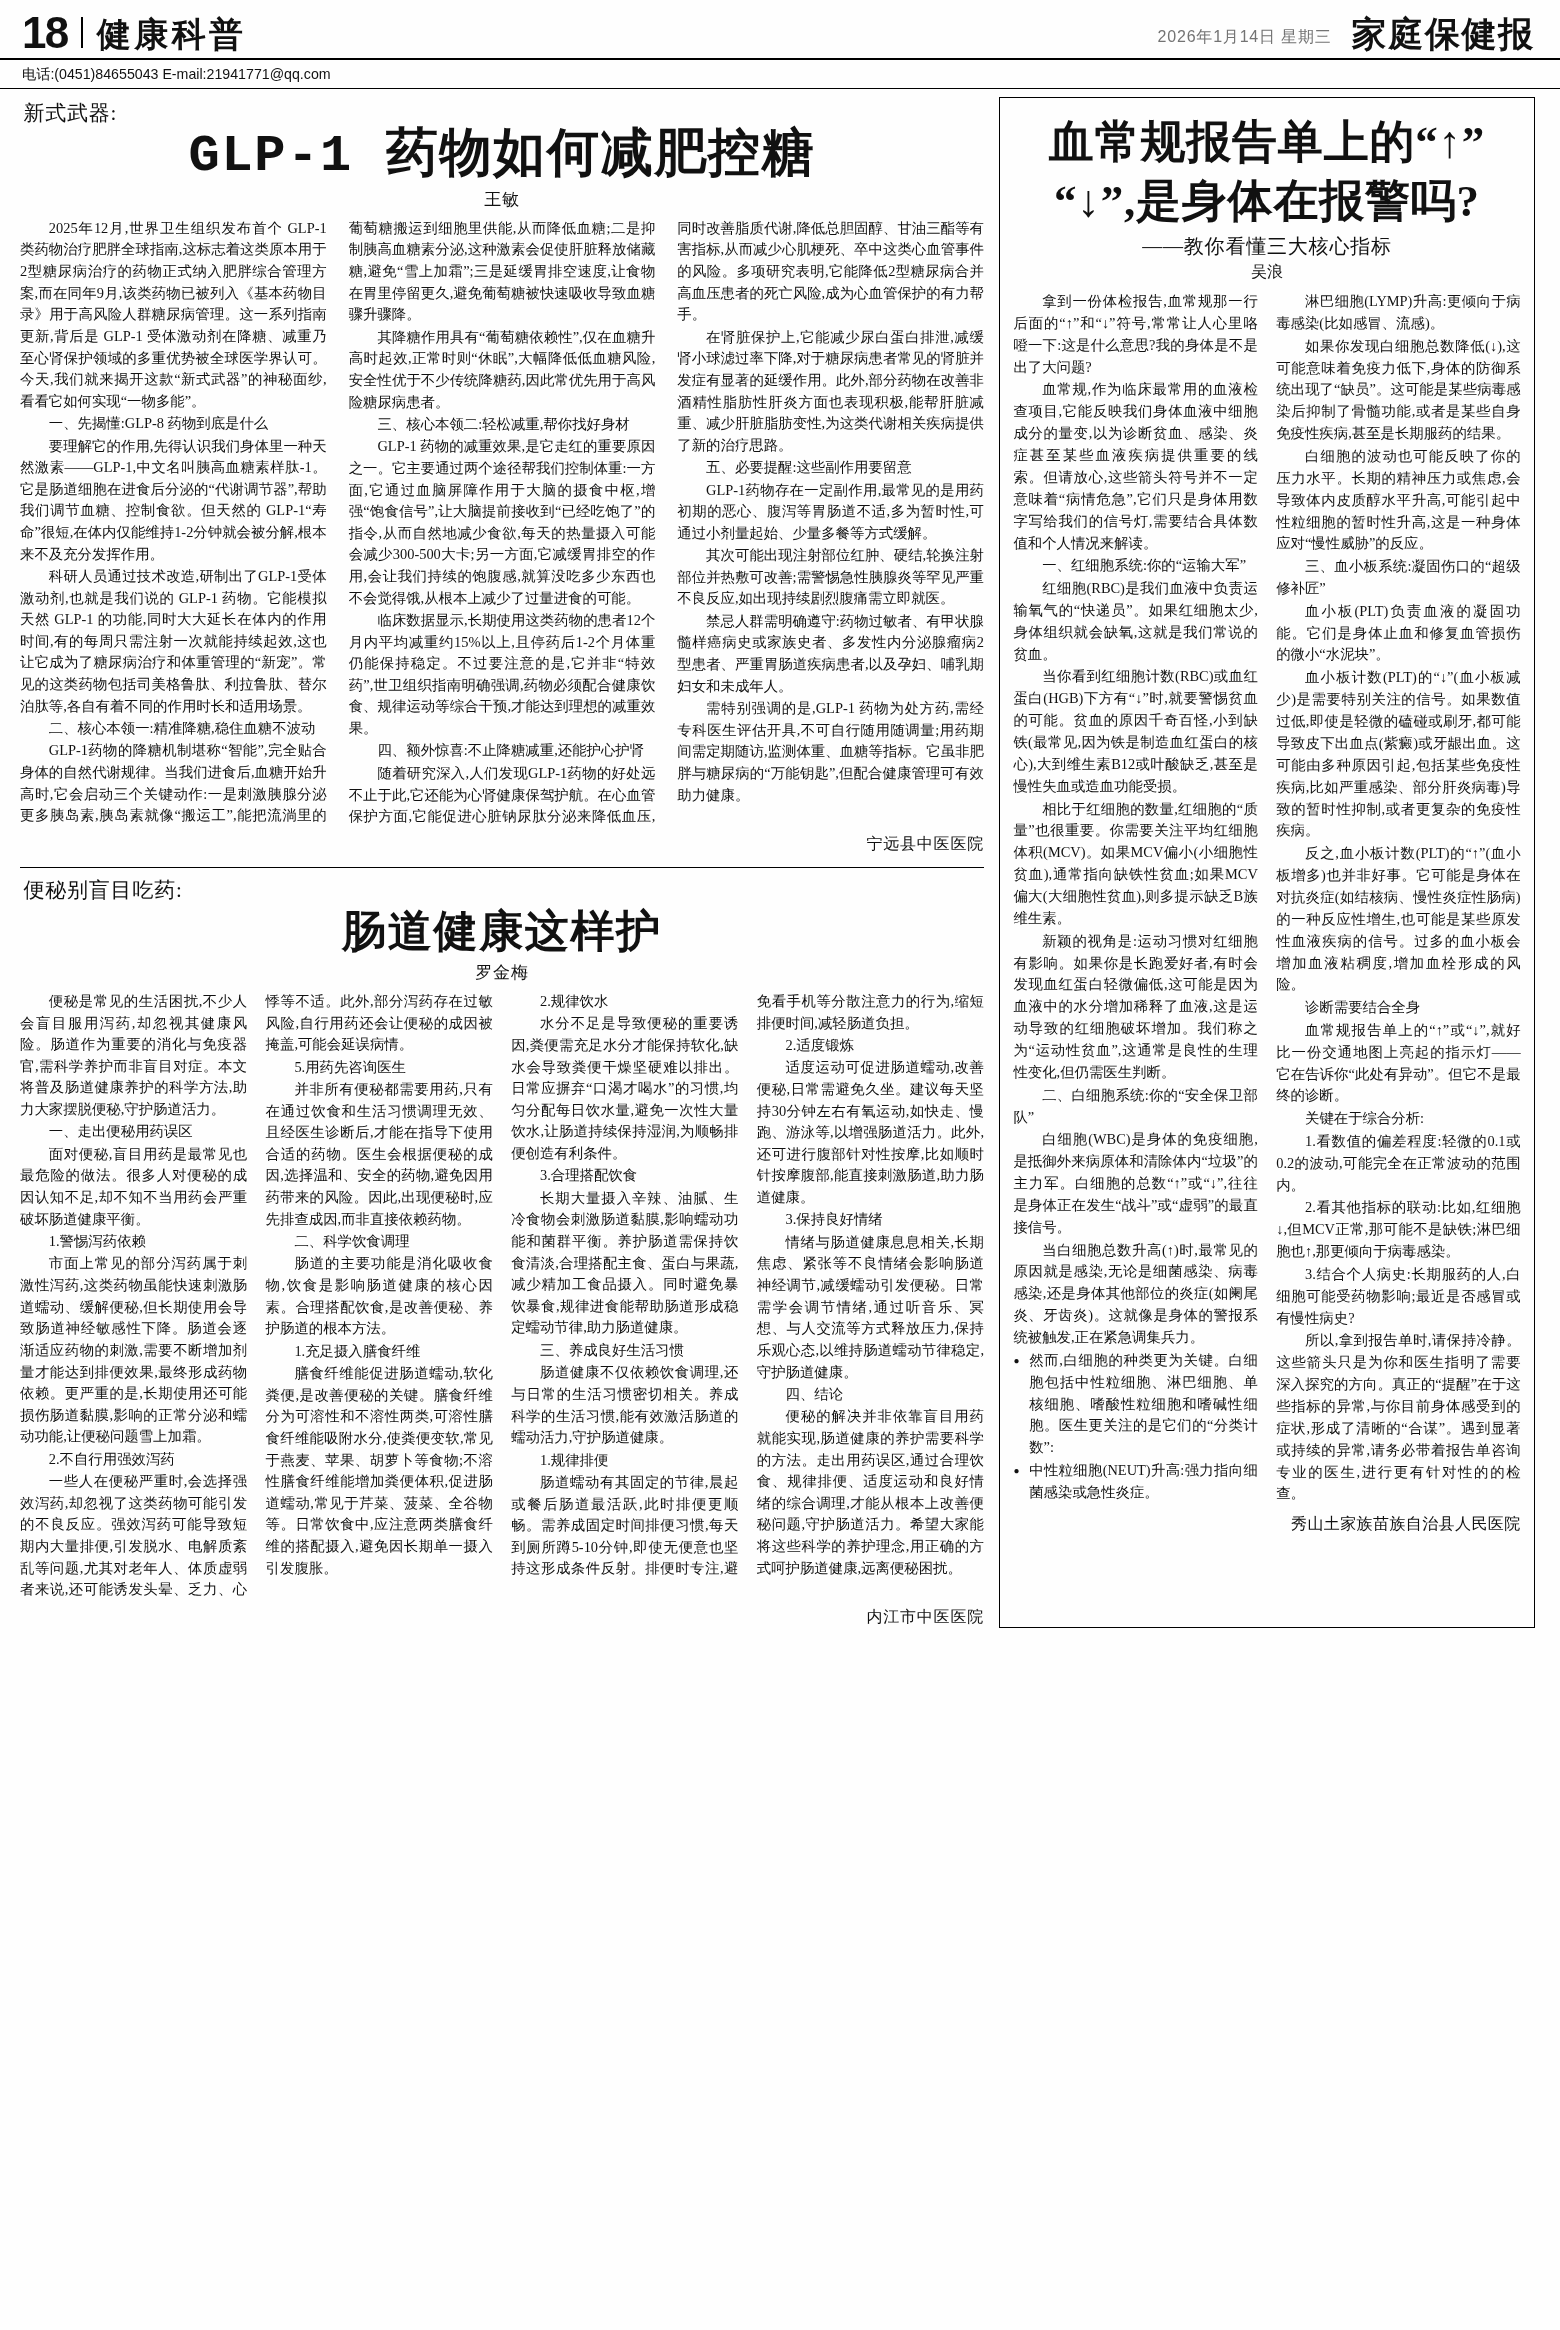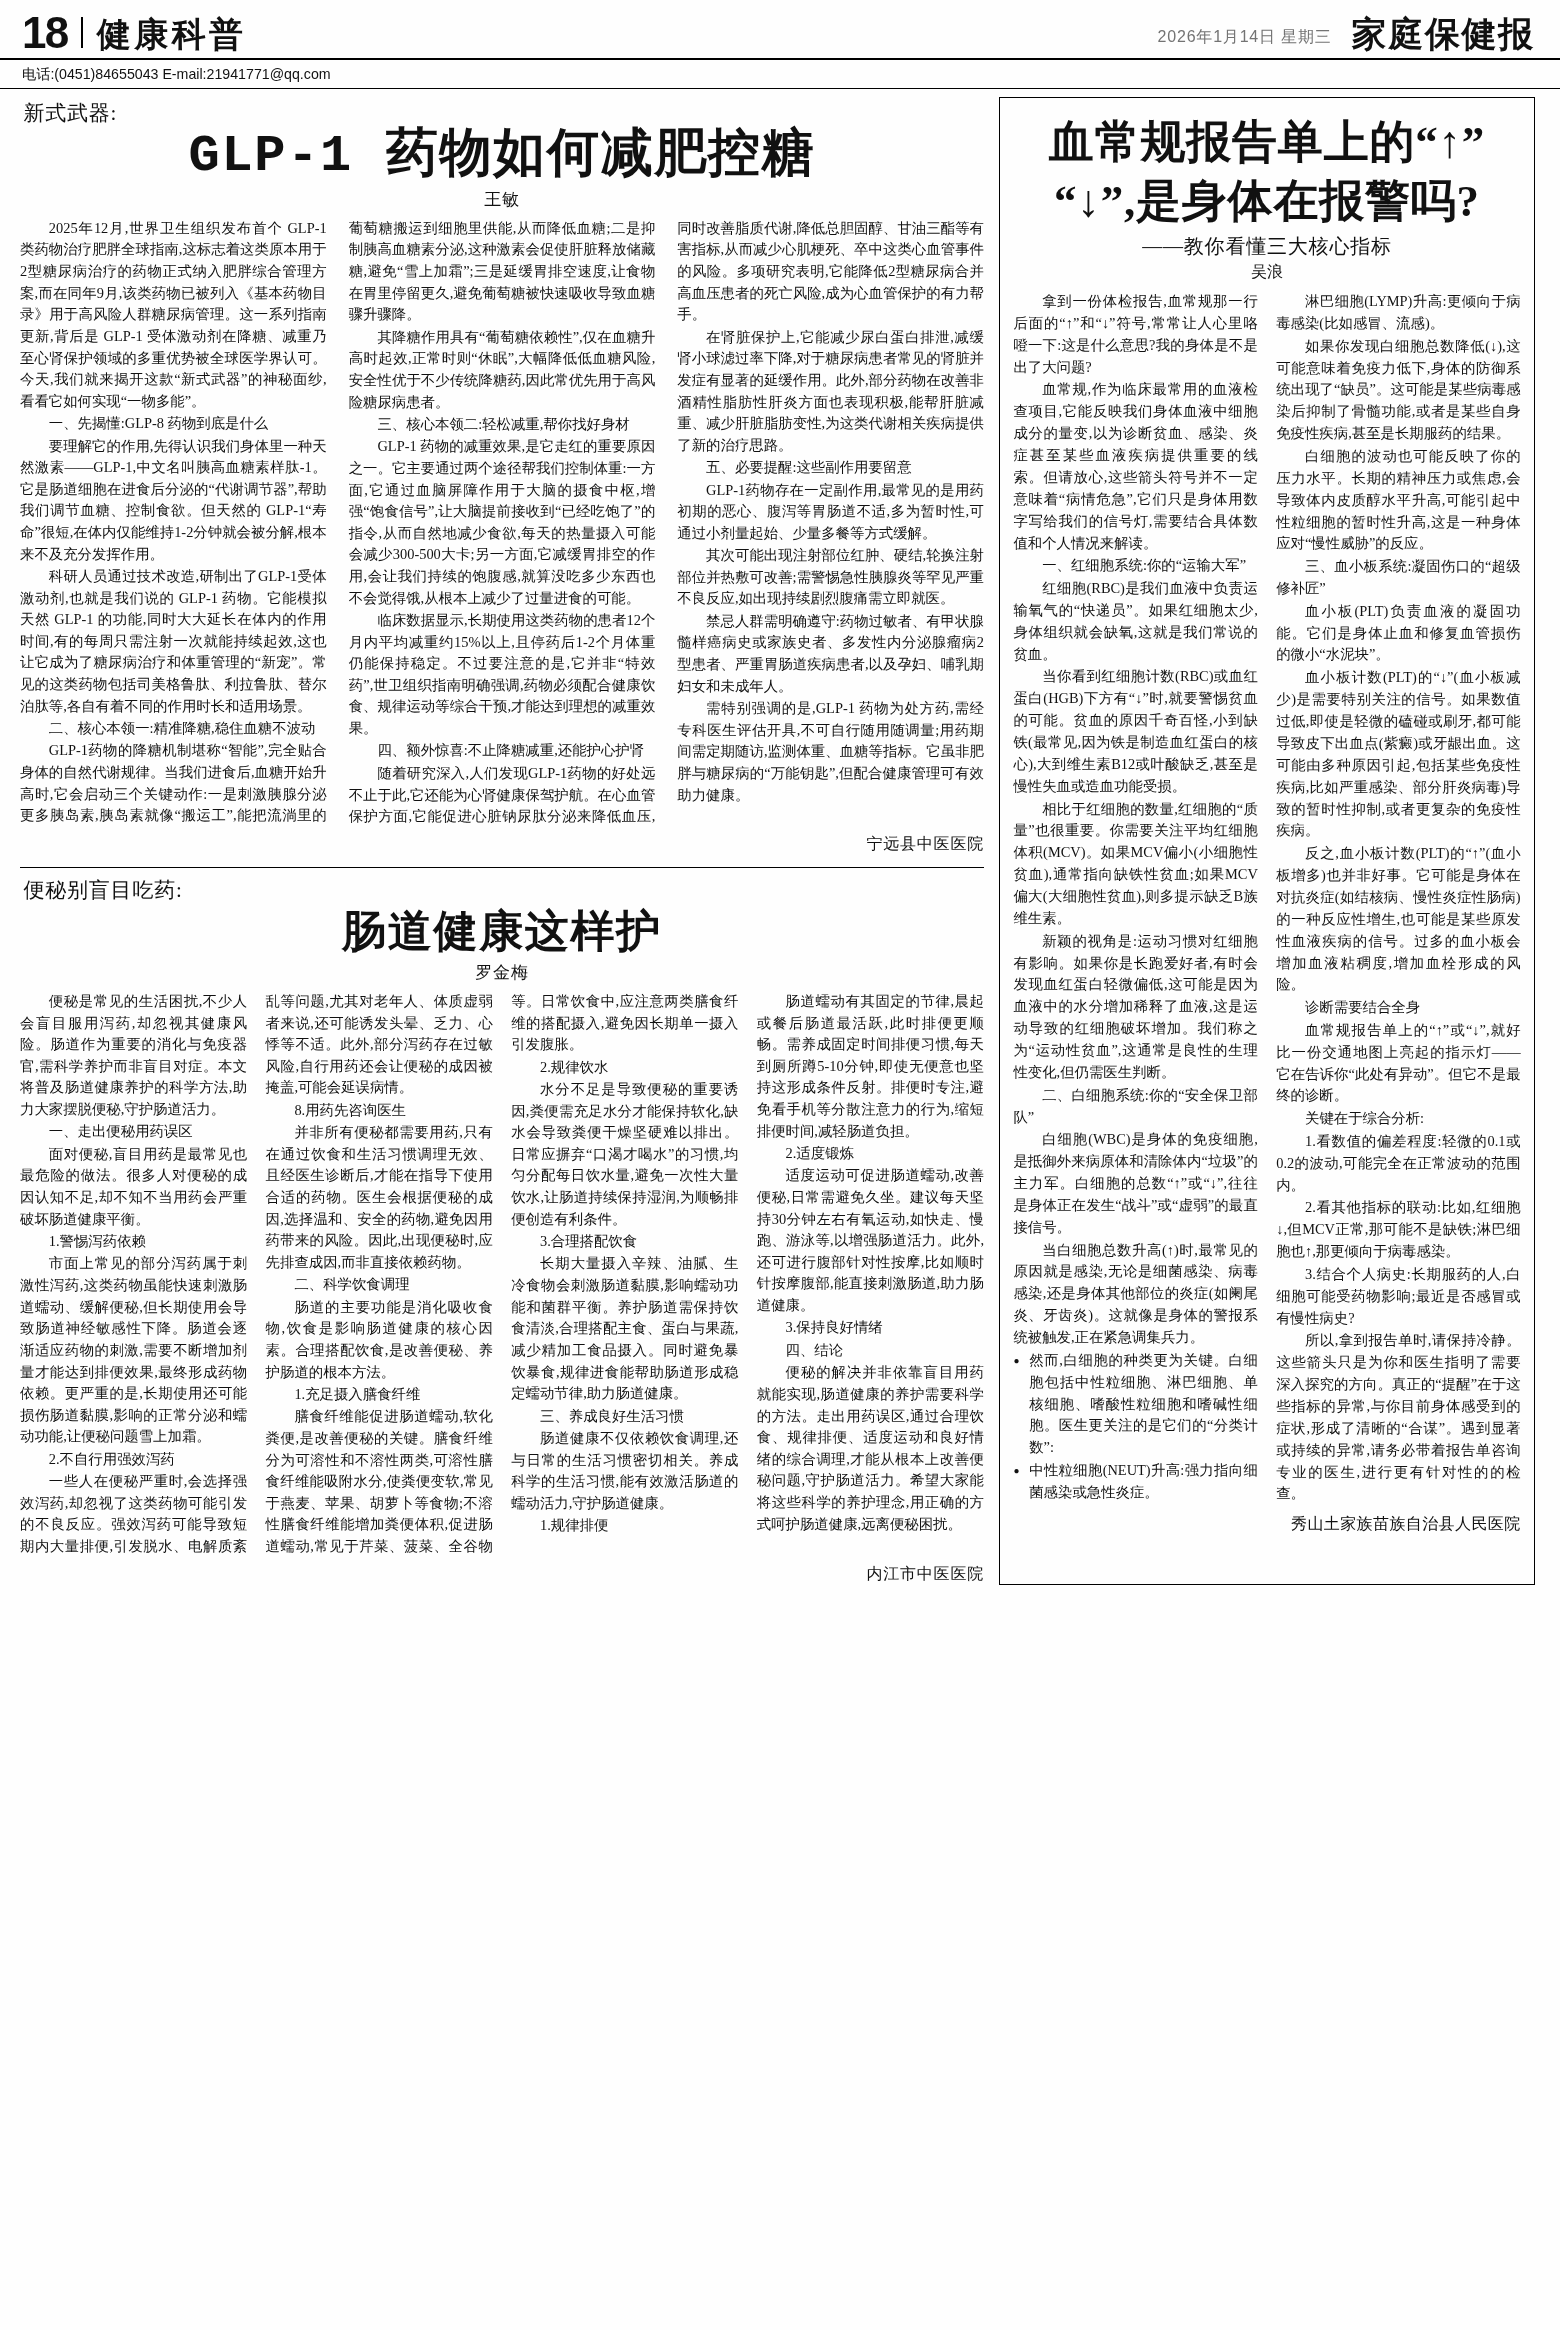--- a/index.html
+++ b/index.html
@@ -260,37 +260,38 @@
         <div class="headline-sub">肠道健康这样护</div>
         <div class="byline">罗金梅</div>
         <div class="cols-4" id="a2-body">
             <p>便秘是常见的生活困扰,不少人会盲目服用泻药,却忽视其健康风险。肠道作为重要的消化与免疫器官,需科学养护而非盲目对症。本文将普及肠道健康养护的科学方法,助力大家摆脱便秘,守护肠道活力。</p>
             <p>一、走出便秘用药误区</p>
             <p>面对便秘,盲目用药是最常见也最危险的做法。很多人对便秘的成因认知不足,却不知不当用药会严重破坏肠道健康平衡。</p>
             <p>1.警惕泻药依赖</p>
             <p>市面上常见的部分泻药属于刺激性泻药,这类药物虽能快速刺激肠道蠕动、缓解便秘,但长期使用会导致肠道神经敏感性下降。肠道会逐渐适应药物的刺激,需要不断增加剂量才能达到排便效果,最终形成药物依赖。更严重的是,长期使用还可能损伤肠道黏膜,影响的正常分泌和蠕动功能,让便秘问题雪上加霜。</p>
             <p>2.不自行用强效泻药</p>
             <p>一些人在便秘严重时,会选择强效泻药,却忽视了这类药物可能引发的不良反应。强效泻药可能导致短期内大量排便,引发脱水、电解质紊乱等问题,尤其对老年人、体质虚弱者来说,还可能诱发头晕、乏力、心悸等不适。此外,部分泻药存在过敏风险,自行用药还会让便秘的成因被掩盖,可能会延误病情。</p>
-            <p>8.用药先咨询医生</p>
+            <p>5.用药先咨询医生</p>
             <p>并非所有便秘都需要用药,只有在通过饮食和生活习惯调理无效、且经医生诊断后,才能在指导下使用合适的药物。医生会根据便秘的成因,选择温和、安全的药物,避免因用药带来的风险。因此,出现便秘时,应先排查成因,而非直接依赖药物。</p>
             <p>二、科学饮食调理</p>
             <p>肠道的主要功能是消化吸收食物,饮食是影响肠道健康的核心因素。合理搭配饮食,是改善便秘、养护肠道的根本方法。</p>
             <p>1.充足摄入膳食纤维</p>
             <p>膳食纤维能促进肠道蠕动,软化粪便,是改善便秘的关键。膳食纤维分为可溶性和不溶性两类,可溶性膳食纤维能吸附水分,使粪便变软,常见于燕麦、苹果、胡萝卜等食物;不溶性膳食纤维能增加粪便体积,促进肠道蠕动,常见于芹菜、菠菜、全谷物等。日常饮食中,应注意两类膳食纤维的搭配摄入,避免因长期单一摄入引发腹胀。</p>
             <p>2.规律饮水</p>
             <p>水分不足是导致便秘的重要诱因,粪便需充足水分才能保持软化,缺水会导致粪便干燥坚硬难以排出。日常应摒弃“口渴才喝水”的习惯,均匀分配每日饮水量,避免一次性大量饮水,让肠道持续保持湿润,为顺畅排便创造有利条件。</p>
             <p>3.合理搭配饮食</p>
             <p>长期大量摄入辛辣、油腻、生冷食物会刺激肠道黏膜,影响蠕动功能和菌群平衡。养护肠道需保持饮食清淡,合理搭配主食、蛋白与果蔬,减少精加工食品摄入。同时避免暴饮暴食,规律进食能帮助肠道形成稳定蠕动节律,助力肠道健康。</p>
             <p>三、养成良好生活习惯</p>
             <p>肠道健康不仅依赖饮食调理,还与日常的生活习惯密切相关。养成科学的生活习惯,能有效激活肠道的蠕动活力,守护肠道健康。</p>
             <p>1.规律排便</p>
             <p>肠道蠕动有其固定的节律,晨起或餐后肠道最活跃,此时排便更顺畅。需养成固定时间排便习惯,每天到厕所蹲5-10分钟,即使无便意也坚持这形成条件反射。排便时专注,避免看手机等分散注意力的行为,缩短排便时间,减轻肠道负担。</p>
             <p>2.适度锻炼</p>
             <p>适度运动可促进肠道蠕动,改善便秘,日常需避免久坐。建议每天坚持30分钟左右有氧运动,如快走、慢跑、游泳等,以增强肠道活力。此外,还可进行腹部针对性按摩,比如顺时针按摩腹部,能直接刺激肠道,助力肠道健康。</p>
             <p>3.保持良好情绪</p>
+            <p>情绪与肠道健康息息相关,长期焦虑、紧张等不良情绪会影响肠道神经调节,减缓蠕动引发便秘。日常需学会调节情绪,通过听音乐、冥想、与人交流等方式释放压力,保持乐观心态,以维持肠道蠕动节律稳定,守护肠道健康。</p>
             <p>四、结论</p>
             <p>便秘的解决并非依靠盲目用药就能实现,肠道健康的养护需要科学的方法。走出用药误区,通过合理饮食、规律排便、适度运动和良好情绪的综合调理,才能从根本上改善便秘问题,守护肠道活力。希望大家能将这些科学的养护理念,用正确的方式呵护肠道健康,远离便秘困扰。</p>
           </div>
         <div class="sig">内江市中医医院</div>
       </div>
     </div>
 
     <div class="right-zone">
       <div class="r-headline">血常规报告单上的“↑”</div>
       <div class="r-headline">“↓”,是身体在报警吗?</div>

